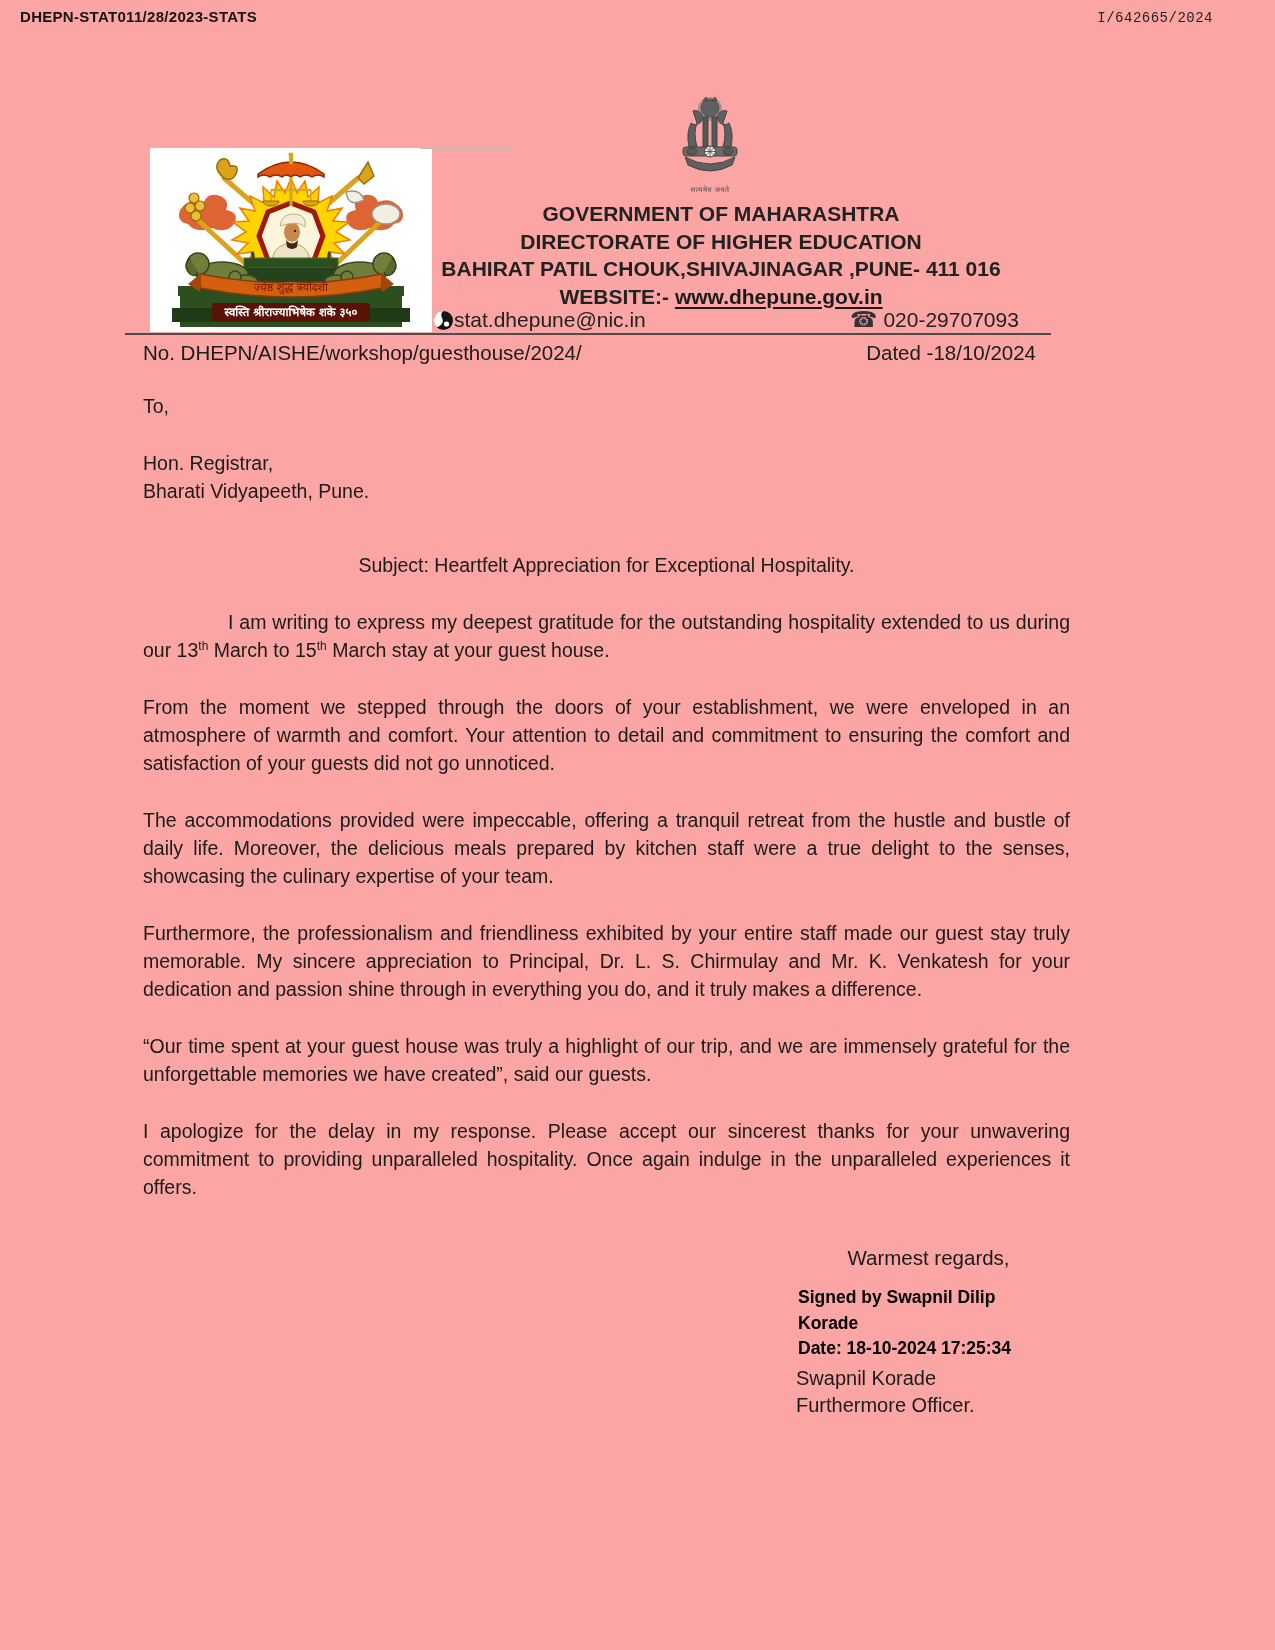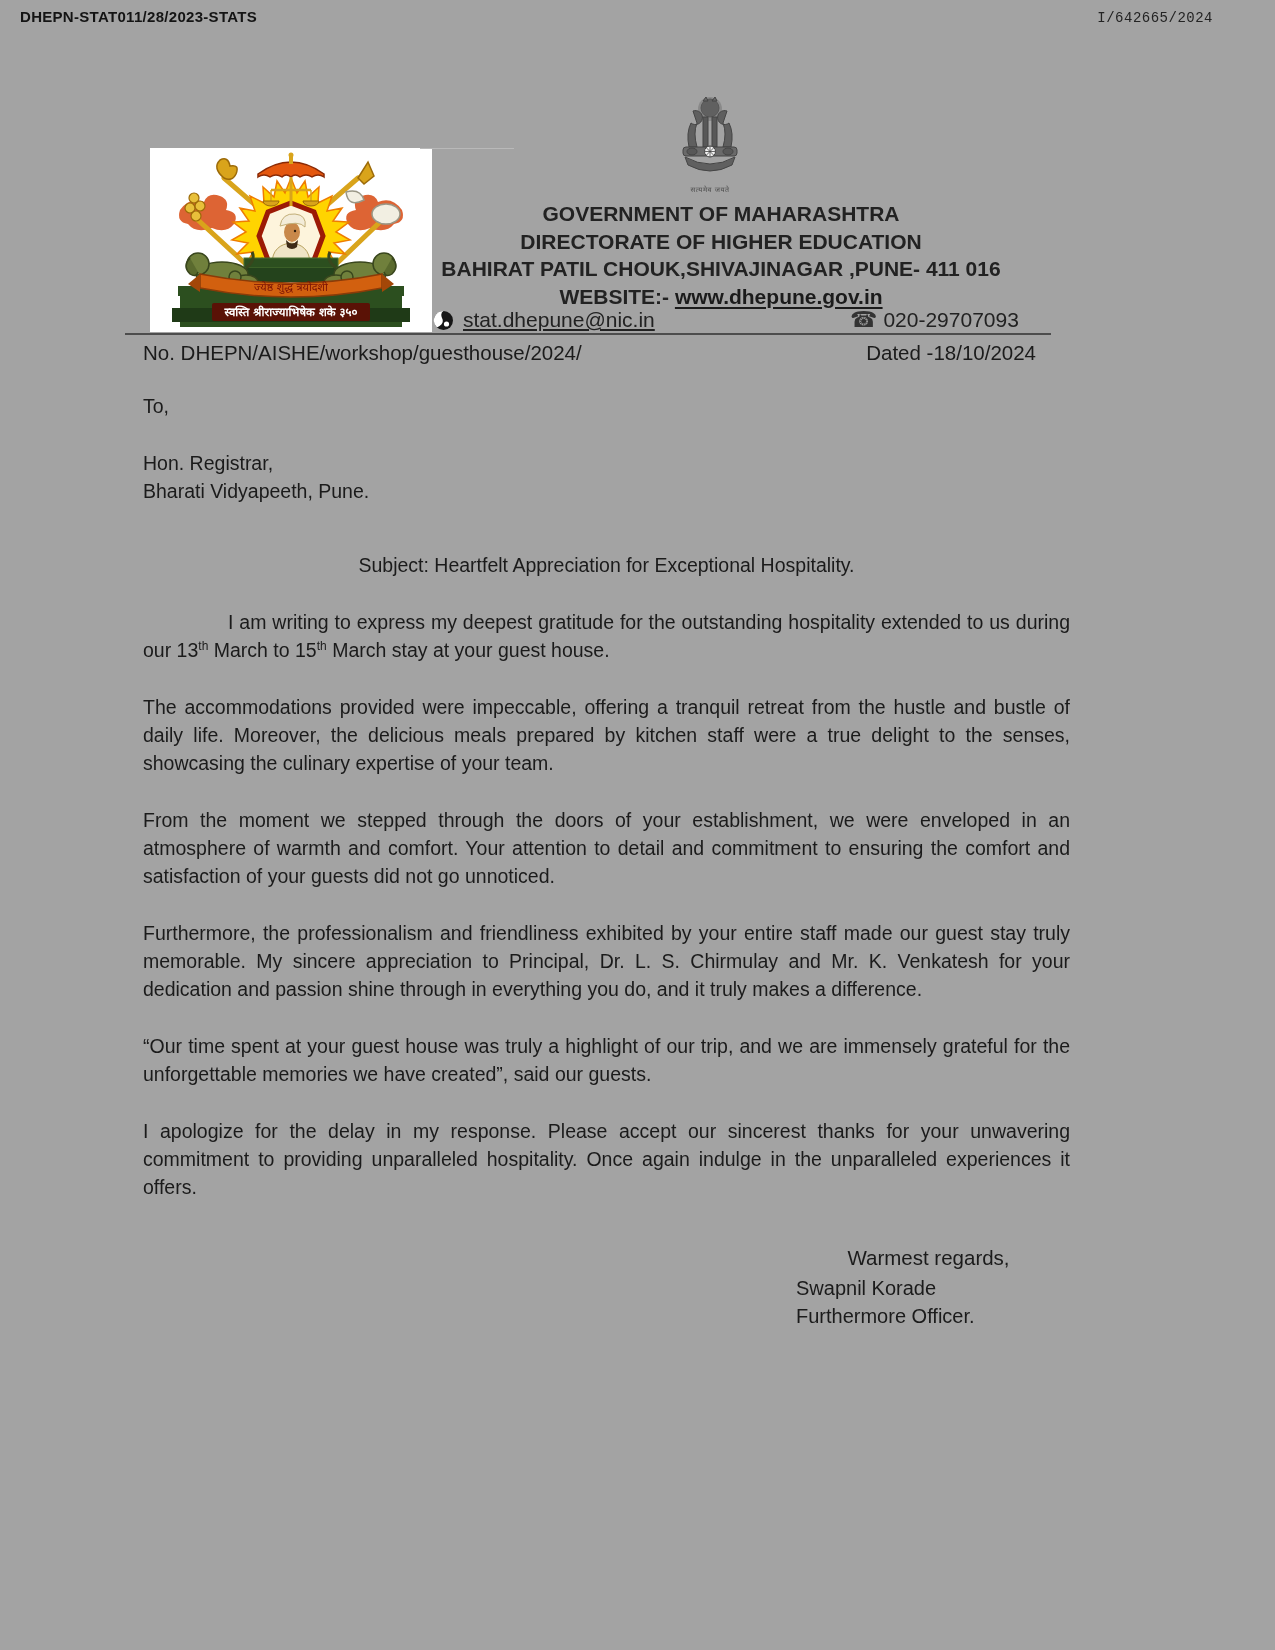--- a/index.html
+++ b/index.html
@@ -1,19 +1,19 @@
 <!DOCTYPE html>
 <html><head>
 <meta charset="utf-8">
 <style>
   html,body{margin:0;padding:0;background:#ffffff;}
   .page{
     position:relative;
     width:1275px;height:1650px;
-    background:#a3a3a3;
+    background:#fca5a5;
     font-family:"Liberation Sans", sans-serif;
     color:#1b1b1b;
     overflow:hidden;
   }
   
   .corner-left{
     position:absolute;top:8px;left:20px;
     font-size:15px;font-weight:600;letter-spacing:.3px;color:#141414;
   }
   .corner-right{
@@ -29,21 +29,21 @@
     font-size:7px;color:#4a4a4a;letter-spacing:.5px;margin-top:-2px;
     font-family:"DejaVu Sans", sans-serif;white-space:nowrap;
   }
   
   .header-block{
     position:absolute;left:335px;top:200px;width:772px;
     text-align:center;font-size:21px;line-height:27.5px;color:#222;font-weight:bold;
   }
   .website-link{color:#1b1b1b;text-decoration:underline;text-underline-offset:3px;}
   .contact-row{position:absolute;top:308px;left:335px;width:772px;height:26px;font-size:21px;color:#222;}
-  .email-wrap{position:absolute;left:98px;top:0;display:flex;align-items:center;gap:9px;text-decoration:underline;}
+  .email-wrap{position:absolute;left:98px;top:0;display:flex;align-items:center;}
   .phone-wrap{position:absolute;left:515px;top:0;display:flex;align-items:center;gap:6px;}
   .phone-glyph{font-size:22px;line-height:22px;color:#333;font-family:"DejaVu Sans", sans-serif;}
   .rule{position:absolute;top:333px;left:125px;width:926px;height:2px;background:#4d4d4d;}
   
   .ref-row{
     position:absolute;top:341px;left:143px;width:893px;
     display:flex;justify-content:space-between;
     font-size:20.5px;color:#1b1b1b;text-align:center;
   }
   
@@ -216,28 +216,33 @@
 
     <div class="recipient-block">
       <div>Hon. Registrar,</div>
       <div>Bharati Vidyapeeth, Pune.</div>
     </div>
 
     <div class="subject">Subject: Heartfelt Appreciation for Exceptional Hospitality.</div>
 
     <p class="para first"><span>I am writing to express my deepest gratitude for the outstanding hospitality extended to us during our 13</span><sup>th</sup><span> March to 15</span><sup>th</sup><span> March stay at your guest house.</span></p>
 
+    <p class="para">From the moment we stepped through the doors of your establishment, we were enveloped in an atmosphere of warmth and comfort. Your attention to detail and commitment to ensuring the comfort and satisfaction of your guests did not go unnoticed.</p>
     <p class="para">The accommodations provided were impeccable, offering a tranquil retreat from the hustle and bustle of daily life. Moreover, the delicious meals prepared by kitchen staff were a true delight to the senses, showcasing the culinary expertise of your team.</p>
-    <p class="para">From the moment we stepped through the doors of your establishment, we were enveloped in an atmosphere of warmth and comfort. Your attention to detail and commitment to ensuring the comfort and satisfaction of your guests did not go unnoticed.</p>
     <p class="para">Furthermore, the professionalism and friendliness exhibited by your entire staff made our guest stay truly memorable. My sincere appreciation to Principal, Dr. L. S. Chirmulay and Mr. K. Venkatesh for your dedication and passion shine through in everything you do, and it truly makes a difference.</p>
     <p class="para">“Our time spent at your guest house was truly a highlight of our trip, and we are immensely grateful for the unforgettable memories we have created”, said our guests.</p>
     <p class="para">I apologize for the delay in my response. Please accept our sincerest thanks for your unwavering commitment to providing unparalleled hospitality. Once again indulge in the unparalleled experiences it offers.</p>
 
     <div class="closing">Warmest regards,</div>
 
+    <div class="sig-bold">
+      <div>Signed by Swapnil Dilip</div>
+      <div>Korade</div>
+      <div>Date: 18-10-2024 17:25:34</div>
+    </div>
 
     <div class="sig-name">
       <div>Swapnil Korade</div>
       <div>Furthermore Officer.</div>
     </div>
   </div>
 
 </div>
 
 </body></html>

